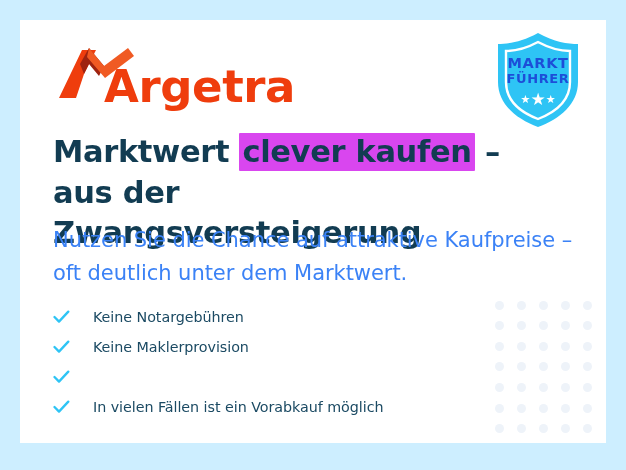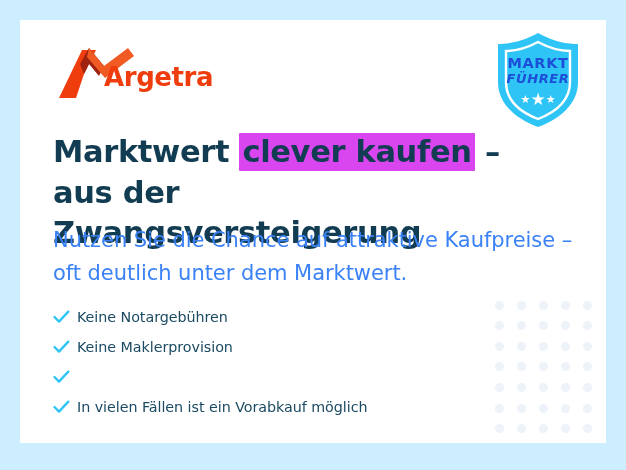--- a/index.html
+++ b/index.html
@@ -61,21 +61,21 @@
     left: 36px;
     top: 22px;
     width: 200px;
     height: 80px;
   }
   #logo-mark { position: absolute; left: 0; top: 0; }
   #logo-word {
     position: absolute;
     left: 48px;
     top: 22px;
-    font-size: 26px;
+    font-size: 45px;
     font-weight: bold;
     color: #ef3d0d;
     letter-spacing: -0.4px;
     line-height: 1;
     font-family: "DejaVu Sans", sans-serif;
   }
   #logo-tagline {
     position: absolute;
     left: 14px;
     top: 64px;
@@ -107,21 +107,21 @@
     pointer-events: none;
   }
   .badge-line {
     color: #1d4ed8;
     font-weight: bold;
     letter-spacing: 0.6px;
     line-height: 1.08;
     font-family: "DejaVu Sans", sans-serif;
   }
   #badge-line-1 { font-size: 14.5px; }
-  #badge-line-2 { font-size: 13px; font-style: italic; }
+  #badge-line-2 { font-size: 13px; }
   #badge-stars {
     margin-top: 5px;
     display: flex;
     align-items: center;
     gap: 1px;
     color: #ffffff;
     line-height: 1;
   }
   .star-sm { font-size: 11px; }
   .star-lg { font-size: 17px; margin: 0 -1px; }
@@ -177,20 +177,21 @@
     display: flex;
     align-items: center;
     justify-content: flex-start;
   }
   .benefit .label {
     font-size: 14.3px;
     color: #1b4a63;
     letter-spacing: -0.05px;
     white-space: nowrap;
     font-family: "DejaVu Sans", sans-serif;
+    margin-left: 16px;
   }
 </style>
 </head>
 <body>
 
 <div id="banner">
   <div id="canvas">
 
     <div id="dot-grid">
       <i></i>

